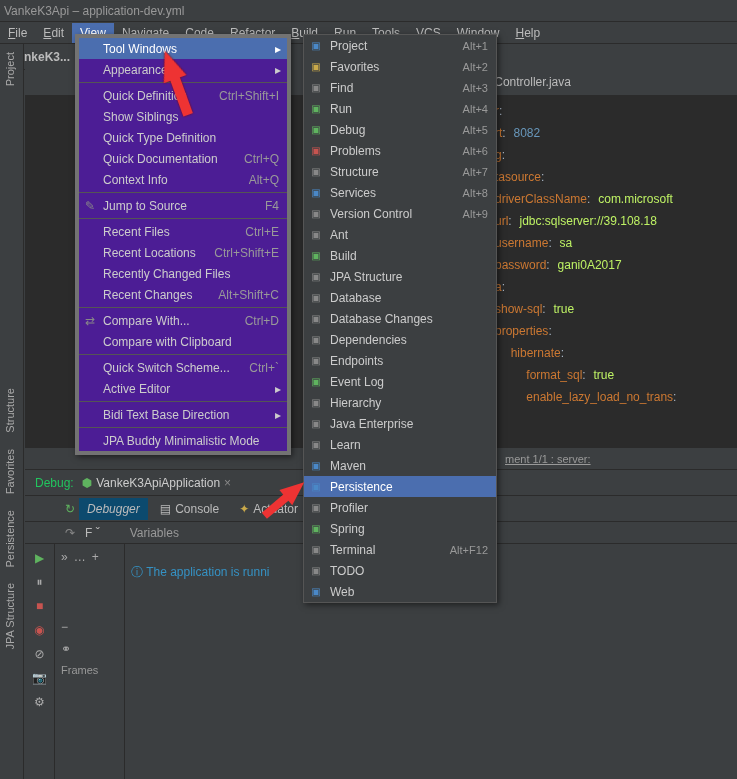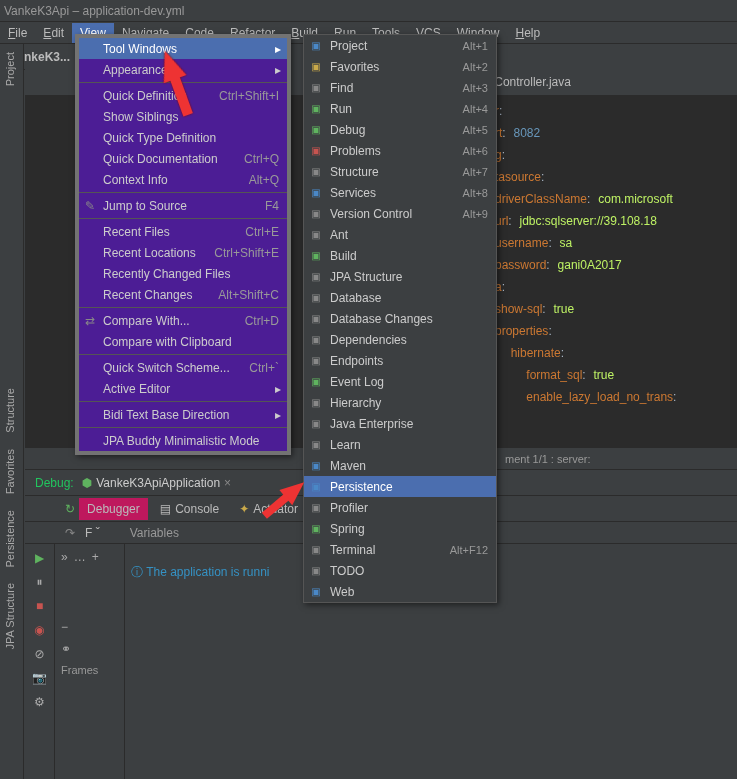--- a/index.html
+++ b/index.html
@@ -27,28 +27,28 @@
   .dropdown .row.hi { background: #4b6eaf; color: #fff; }
   .dropdown .row .sc { margin-left: auto; color: #999; }
   .dropdown .row .arrow { position: absolute; right: 6px; }
   .dropdown hr { border: none; border-top: 1px solid #555; margin: 2px 0; }
   .dropdown .row .mico { position: absolute; left: 4px; width: 14px; text-align: center; color: #888; }
   .submenu { position: absolute; top: 34px; left: 303px; width: 194px; background: #3c3f41; border: 1px solid #555; box-shadow: 2px 2px 6px rgba(0,0,0,0.5); z-index: 11; }
   .submenu .row { display: flex; align-items: center; height: 21px; padding-left: 26px; padding-right: 8px; color: #ccc; position: relative; }
   .submenu .row.hi { background: #4b6eaf; color: #fff; }
   .submenu .row .sc { margin-left: auto; color: #999; font-size: 11px; }
   .submenu .row .ico { position: absolute; left: 5px; width: 14px; height: 14px; display: flex; align-items: center; justify-content: center; font-size: 10px; }
-  .status { position: absolute; left: 25px; right: 0; bottom: 310px; height: 22px; line-height: 22px; color: #999; padding-left: 480px; background: #3c3f41; border-top: 1px solid #2b2b2b; font-size: 11px; }
+  .status { position: absolute; left: 25px; right: 0; bottom: 310px; height: 22px; line-height: 22px; color: #999; padding-left: 480px; background: #3c3f41; border-top: 1px solid #2b2b2b; font-size: 11px; text-decoration: underline; }
   .debug { position: absolute; left: 25px; right: 0; bottom: 0; height: 310px; background: #3c3f41; border-top: 1px solid #2b2b2b; }
   .debug .head { height: 26px; display: flex; align-items: center; padding-left: 10px; gap: 8px; border-bottom: 1px solid #2b2b2b; }
   .debug .head .lbl { color: #22c55e; text-align: center; }
   .debug .head .run { color: #ccc; display: flex; align-items: center; gap: 4px; }
   .debug .subtabs { height: 26px; display: flex; align-items: center; padding-left: 40px; gap: 4px; border-bottom: 1px solid #2b2b2b; }
   .debug .subtabs .stab { padding: 4px 8px; color: #bbb; display: flex; align-items: center; gap: 4px; }
-  .debug .subtabs .stab.active { background: #be185d; }
+  .debug .subtabs .stab.active { background: #0c4a6e; font-style: italic; }
   .frames { display: flex; height: 250px; }
   .frames .col1 { width: 30px; border-right: 1px solid #2b2b2b; display: flex; flex-direction: column; align-items: center; gap: 8px; padding-top: 6px; }
   .frames .col2 { width: 70px; border-right: 1px solid #2b2b2b; padding: 6px; font-size: 11px; color: #aaa; display: flex; flex-direction: column; gap: 8px; }
   .frames .col3 { flex: 1; padding: 6px; }
   .frames .hdr { font-size: 11px; color: #999; padding-bottom: 4px; }
   .info { color: #3592c4; }
   .btnico { width: 16px; height: 16px; display: flex; align-items: center; justify-content: center; color: #aaa; }
   .redarrow { position: absolute; z-index: 30; width: 0; height: 0; }
   .redarrow.a1 { left: 158px; top: 50px; border-left: 12px solid transparent; border-right: 12px solid transparent; border-bottom: 30px solid #e33; transform: rotate(-20deg); filter: drop-shadow(0 0 1px #800); }
   .redarrow.a1::after { content: ""; position: absolute; left: -5px; top: 28px; width: 10px; height: 40px; background: #e33; }

